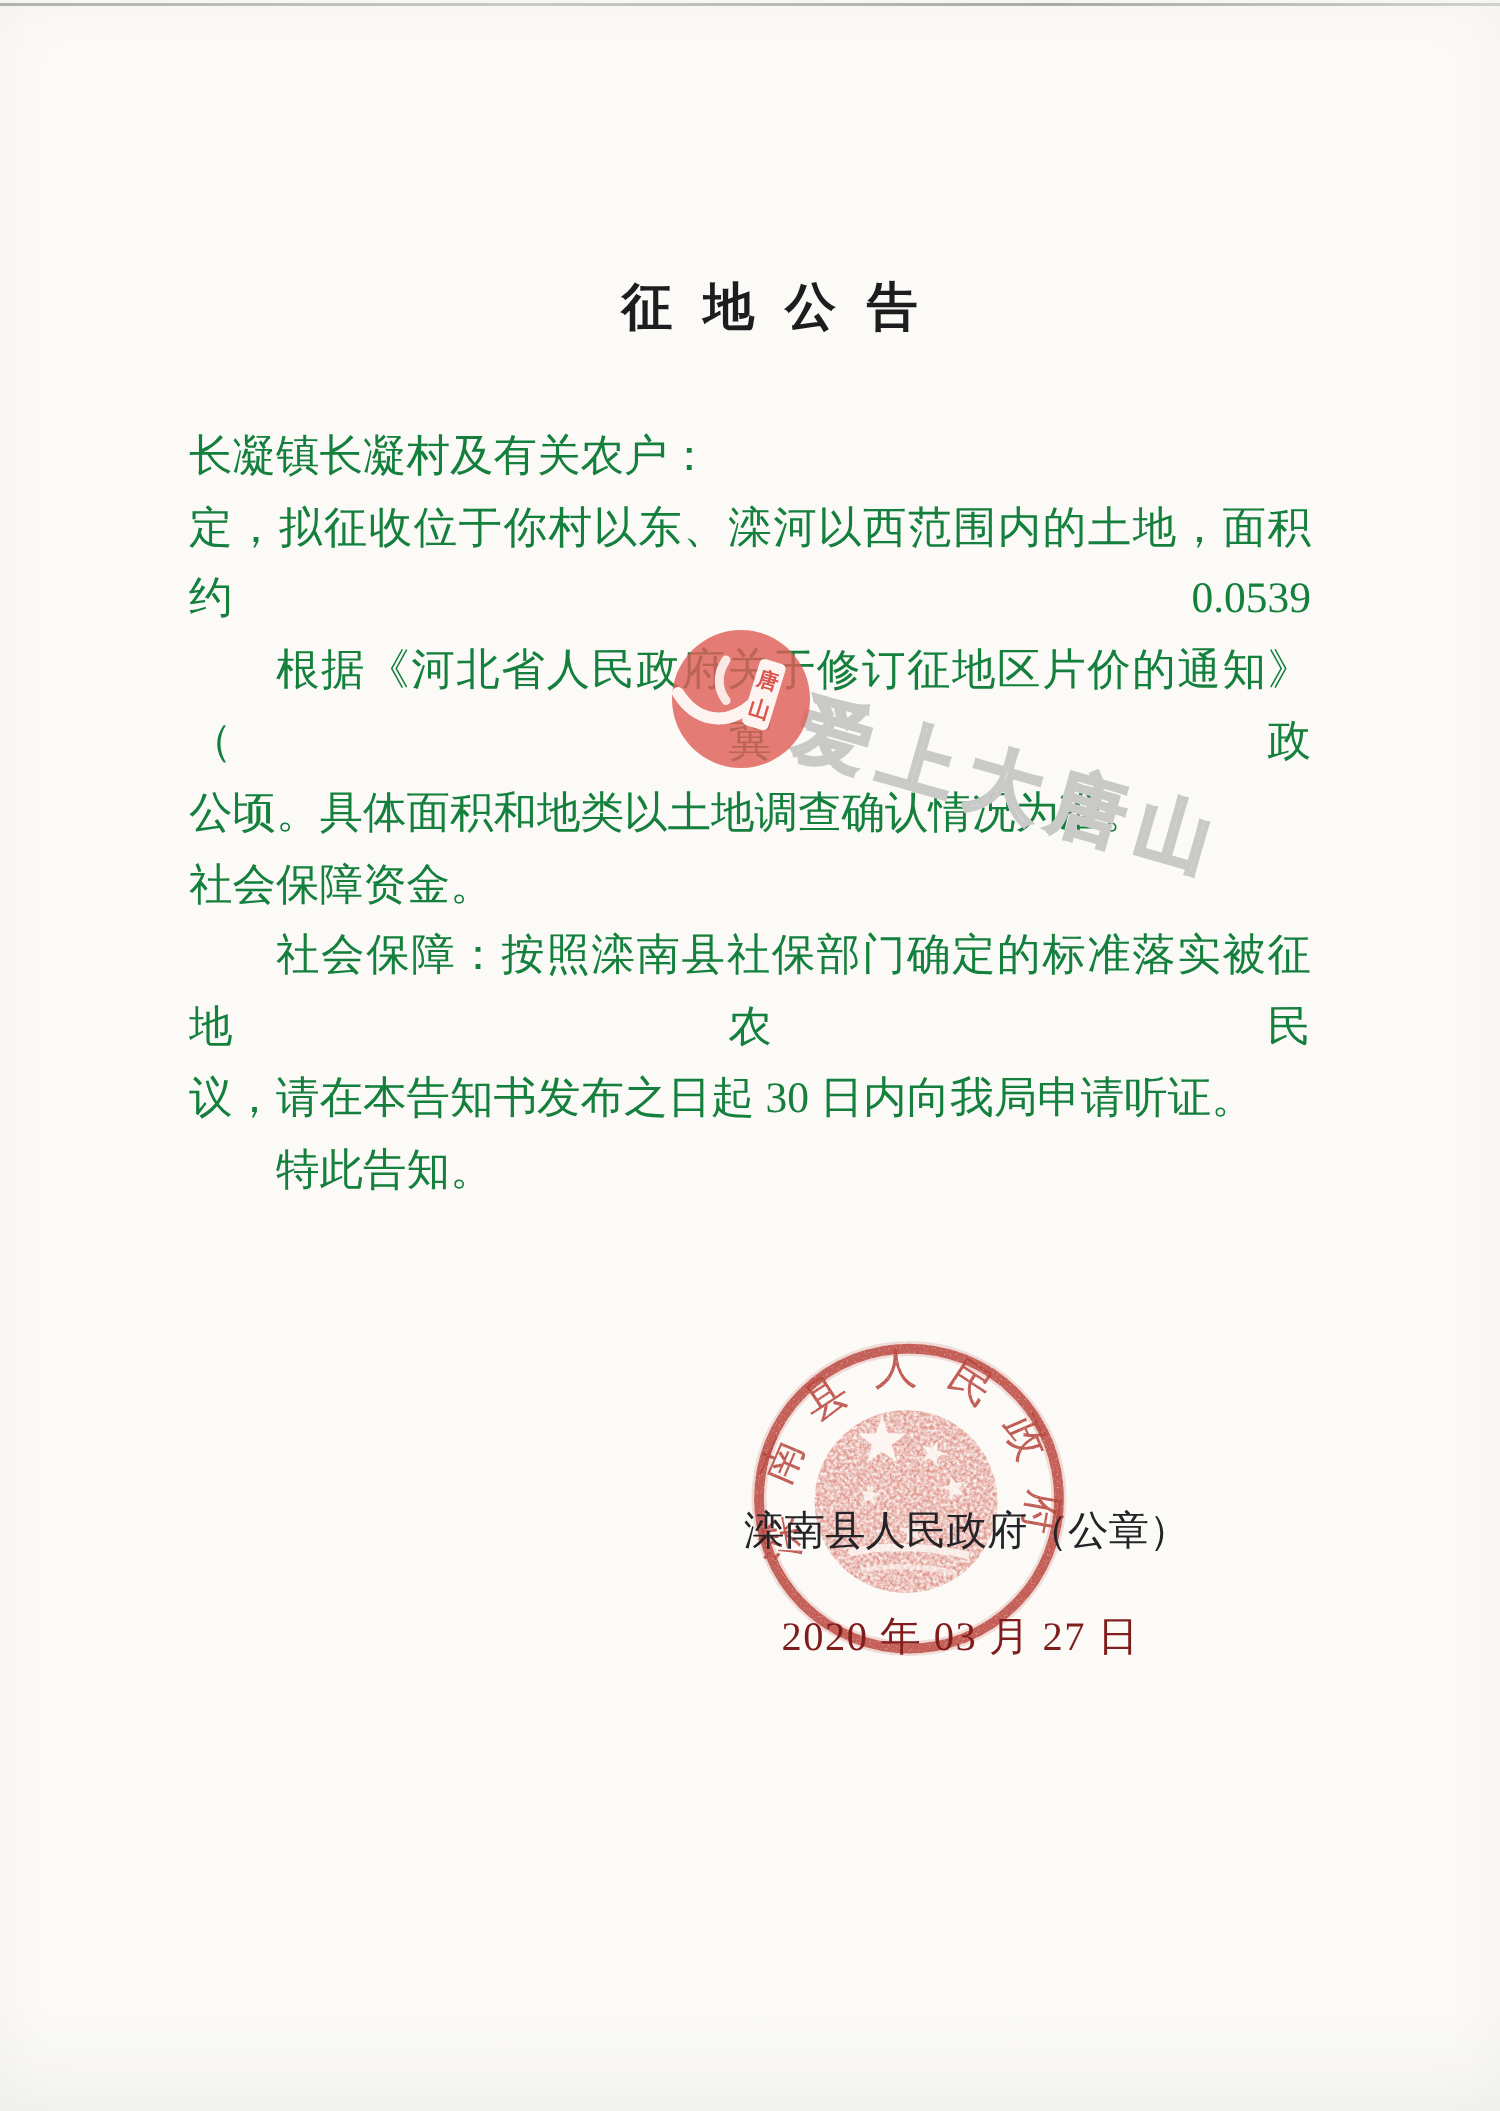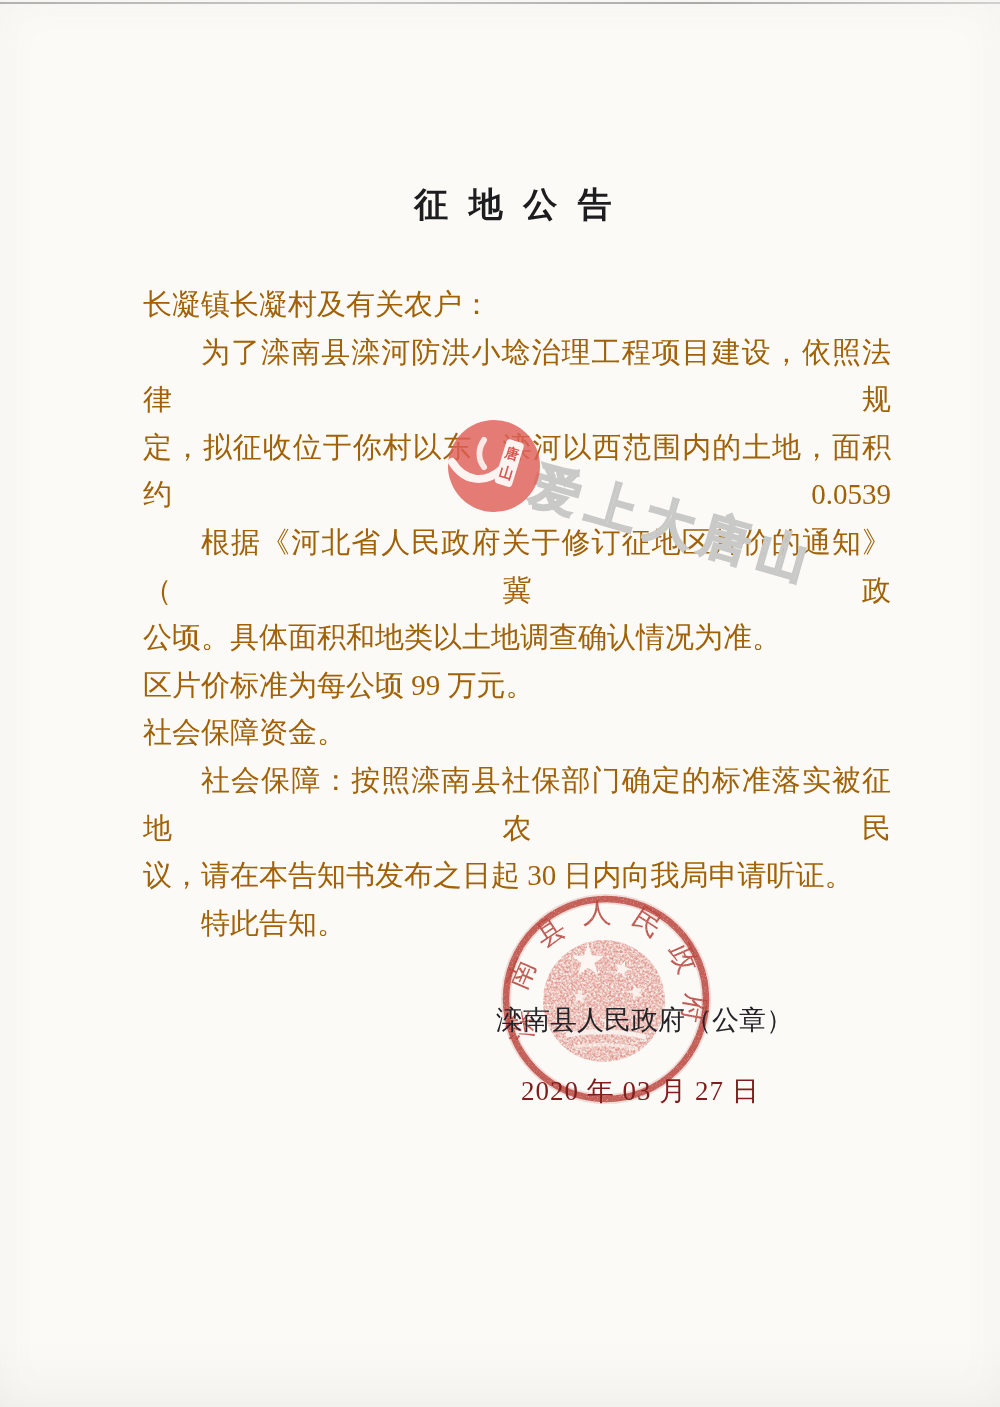--- a/index.html
+++ b/index.html
@@ -18,22 +18,22 @@
     position:absolute;top:2px;left:0;width:100%;height:2px;
     background:linear-gradient(to right,#9a9a98 0%,#b9b9b7 35%,#8f8f8d 70%,#c4c4c2 100%);
     opacity:.75;z-index:6;
   }
   .title{
     position:absolute;top:182px;left:0;width:100%;
     text-align:center;font-size:34px;font-weight:700;color:#1d1d1f;
     letter-spacing:6px;z-index:2;margin-left:16px;
   }
   .body-text{
-    position:absolute;left:143px;top:281px;width:748px;
-    font-size:29px;line-height:47.6px;color:#a16207;z-index:2;
+    position:absolute;left:126px;top:281px;width:748px;
+    font-size:29px;line-height:47.6px;color:#15803d;z-index:2;
   }
   .line{white-space:nowrap;}
   .line.fill{white-space:normal;text-align:justify;text-align-last:justify;}
   .line.indent{text-indent:58px;}
   .signature{
     position:absolute;left:496px;top:1002px;
     font-size:27px;color:#242428;z-index:2;white-space:nowrap;
   }
   .sign-date{
     position:absolute;left:521px;top:1073px;
@@ -98,25 +98,23 @@
       </g>
     </g>
 
     <circle cx="110" cy="110" r="105" fill="#ffffff" filter="url(#speck)" opacity="0.5" clip-path="url(#cp-outer)"></circle>
   </svg>
 
   <div class="title">征 地 公 告</div>
 
   <div class="body-text">
     <div class="line">长凝镇长凝村及有关农户：</div>
-    <div class="line indent fill">为了滦南县滦河防洪小埝治理工程项目建设，依照法律规</div>
     <div class="line fill">定，拟征收位于你村以东、滦河以西范围内的土地，面积约 0.0539</div>
     <div class="line indent fill">根据《河北省人民政府关于修订征地区片价的通知》（冀政</div>
     <div class="line">公顷。具体面积和地类以土地调查确认情况为准。</div>
-    <div class="line">区片价标准为每公顷 99 万元。</div>
     <div class="line">社会保障资金。</div>
     <div class="line indent fill">社会保障：按照滦南县社保部门确定的标准落实被征地农民</div>
     <div class="line">议，请在本告知书发布之日起 30 日内向我局申请听证。</div>
     <div class="line indent">特此告知。</div>
   </div>
 
   <div class="signature">滦南县人民政府（公章）</div>
   <div class="sign-date">2020 年 03 月 27 日</div>
 
   <div class="text-watermark">爱上大唐山</div>

